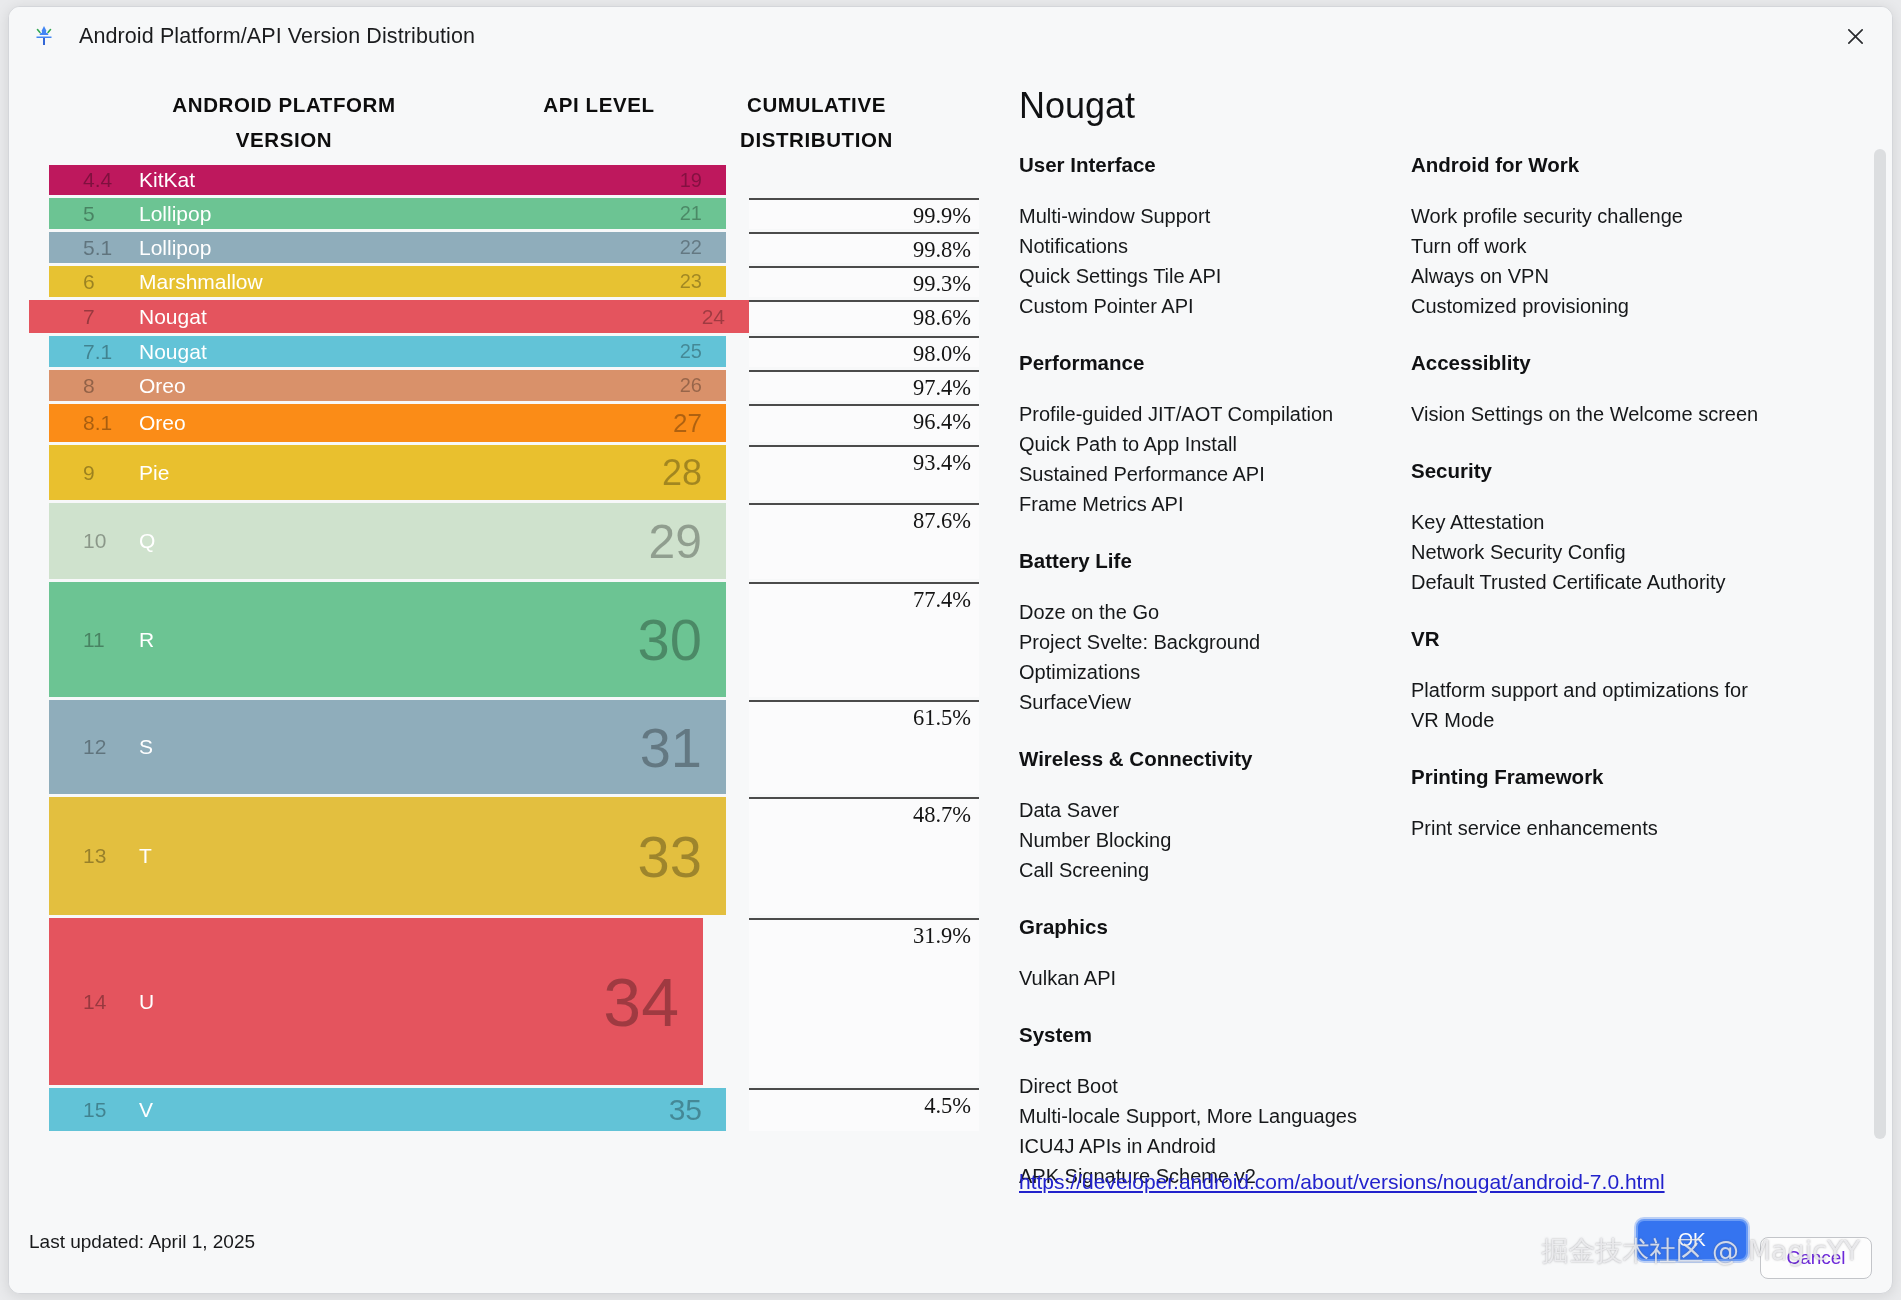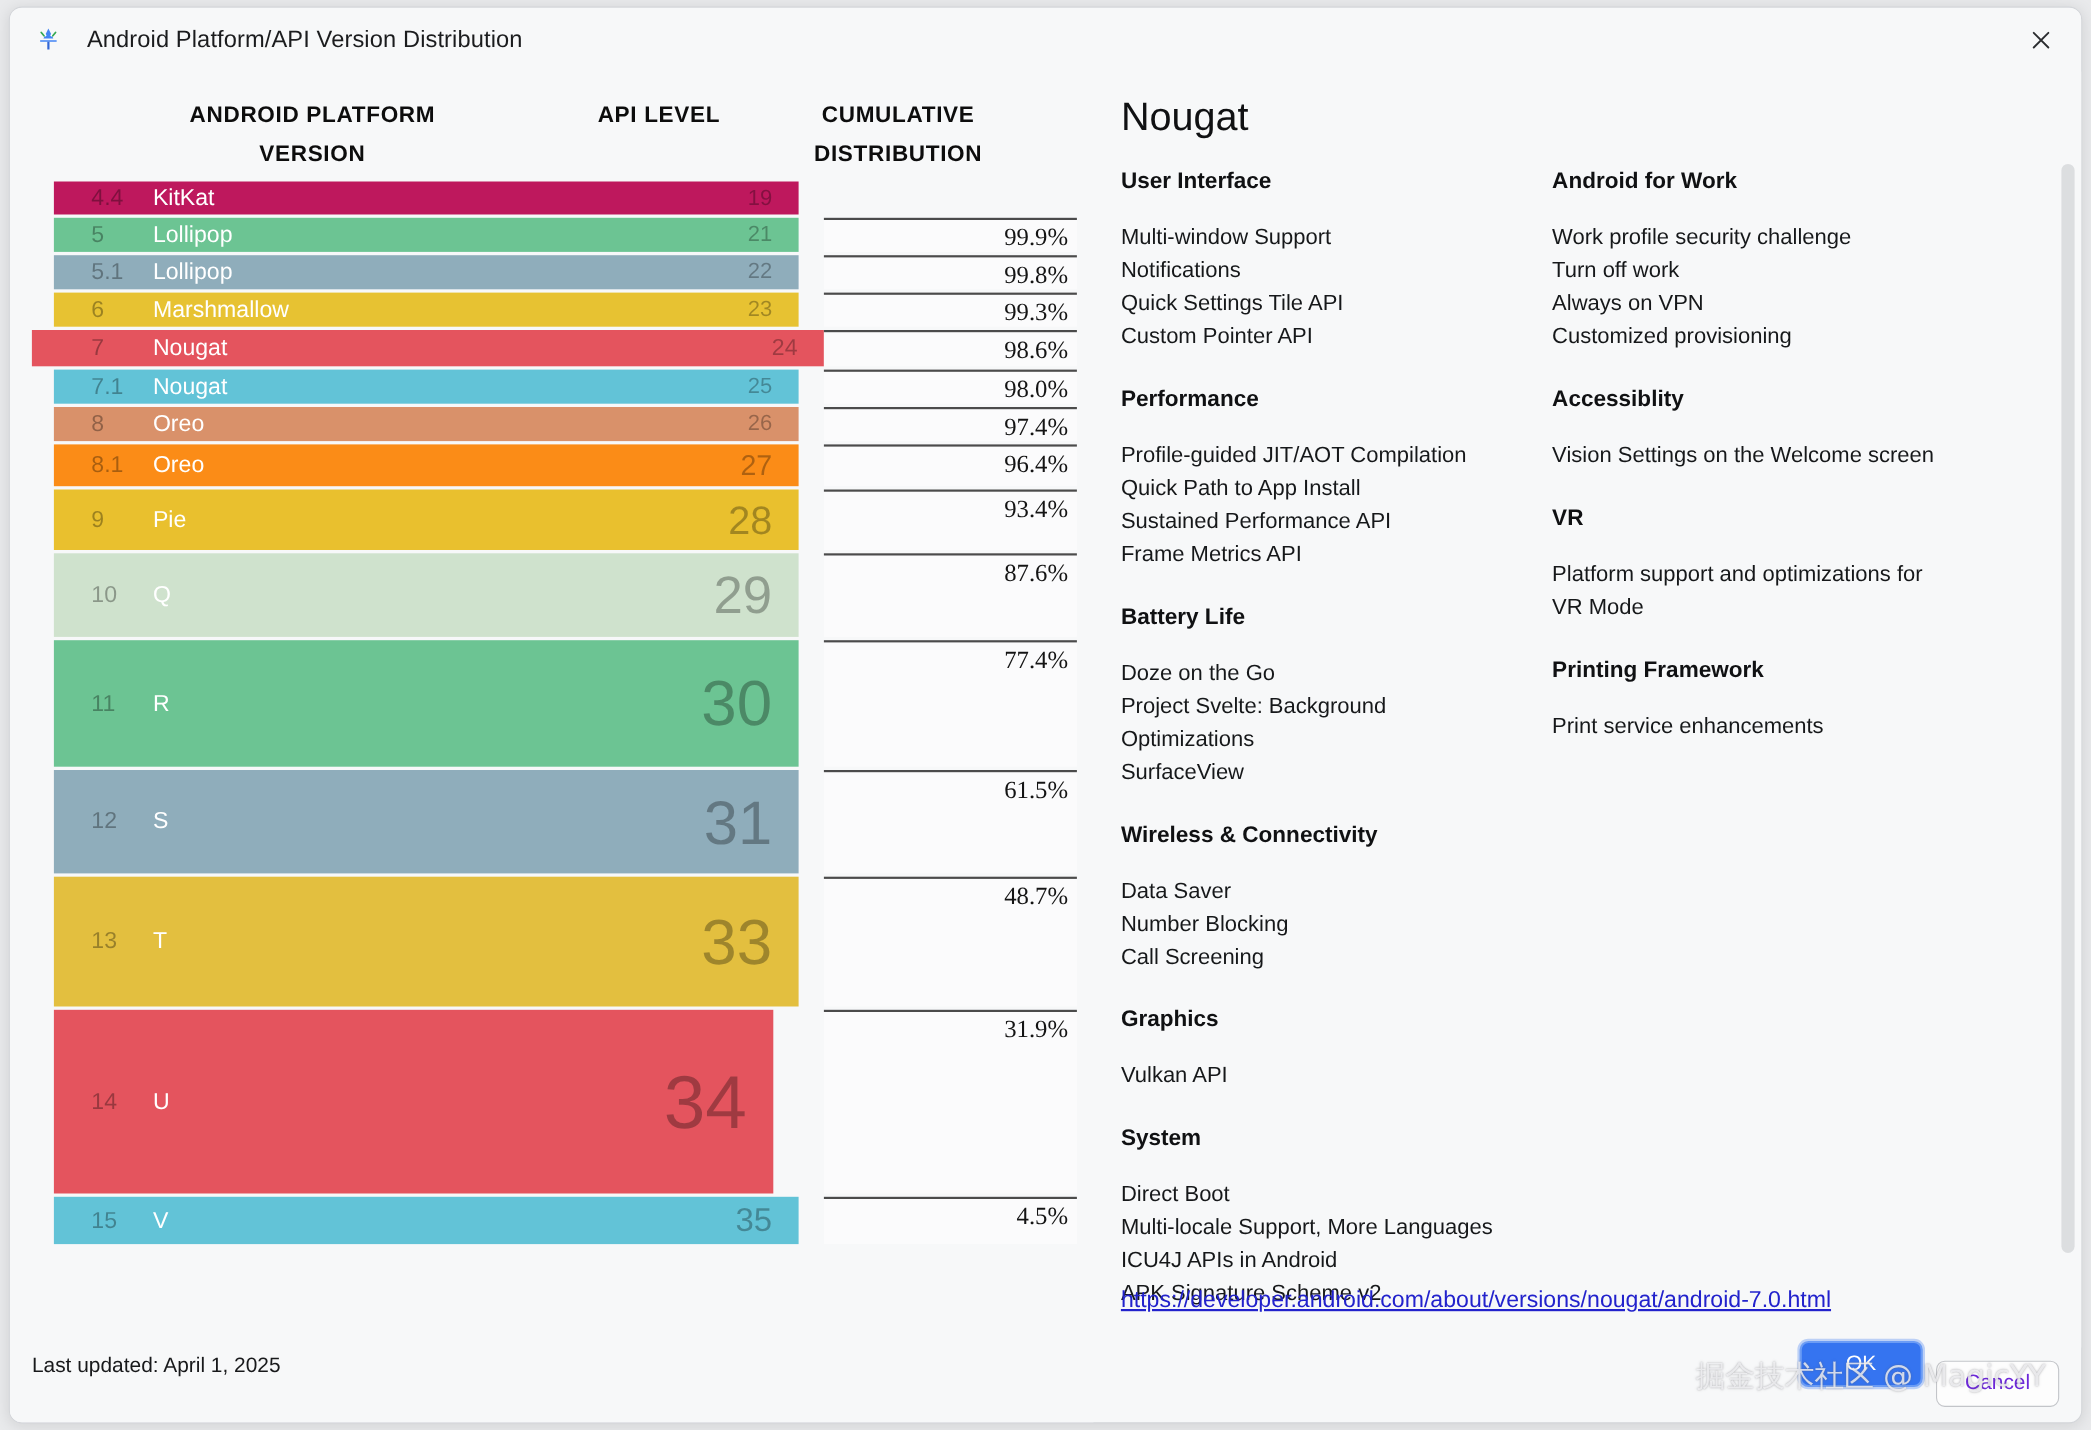--- a/index.html
+++ b/index.html
@@ -467,20 +467,26 @@
             <div class="sec-item">Work profile security challenge</div>
             <div class="sec-item">Turn off work</div>
             <div class="sec-item">Always on VPN</div>
             <div class="sec-item">Customized provisioning</div>
           </div>
           <div class="sec-block">
             <div class="sec-title">Accessiblity</div>
             <div class="sec-item">Vision Settings on the Welcome screen</div>
           </div>
           <div class="sec-block">
+            <div class="sec-title">Security</div>
+            <div class="sec-item">Key Attestation</div>
+            <div class="sec-item">Network Security Config</div>
+            <div class="sec-item">Default Trusted Certificate Authority</div>
+          </div>
+          <div class="sec-block">
             <div class="sec-title">VR</div>
             <div class="sec-item">Platform support and optimizations for VR Mode</div>
           </div>
           <div class="sec-block">
             <div class="sec-title">Printing Framework</div>
             <div class="sec-item">Print service enhancements</div>
           </div>
         </div>
     </div>
     <a class="detail-link">https://developer.android.com/about/versions/nougat/android-7.0.html</a>

